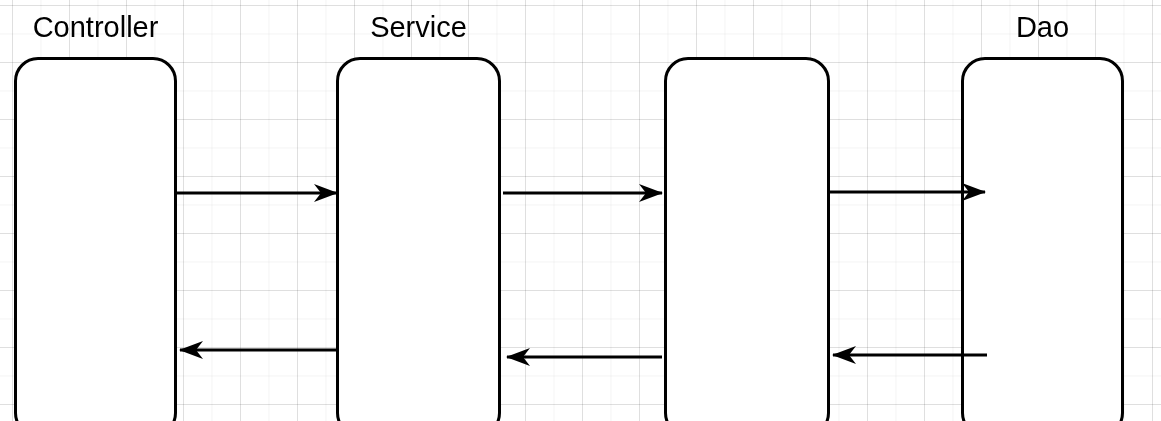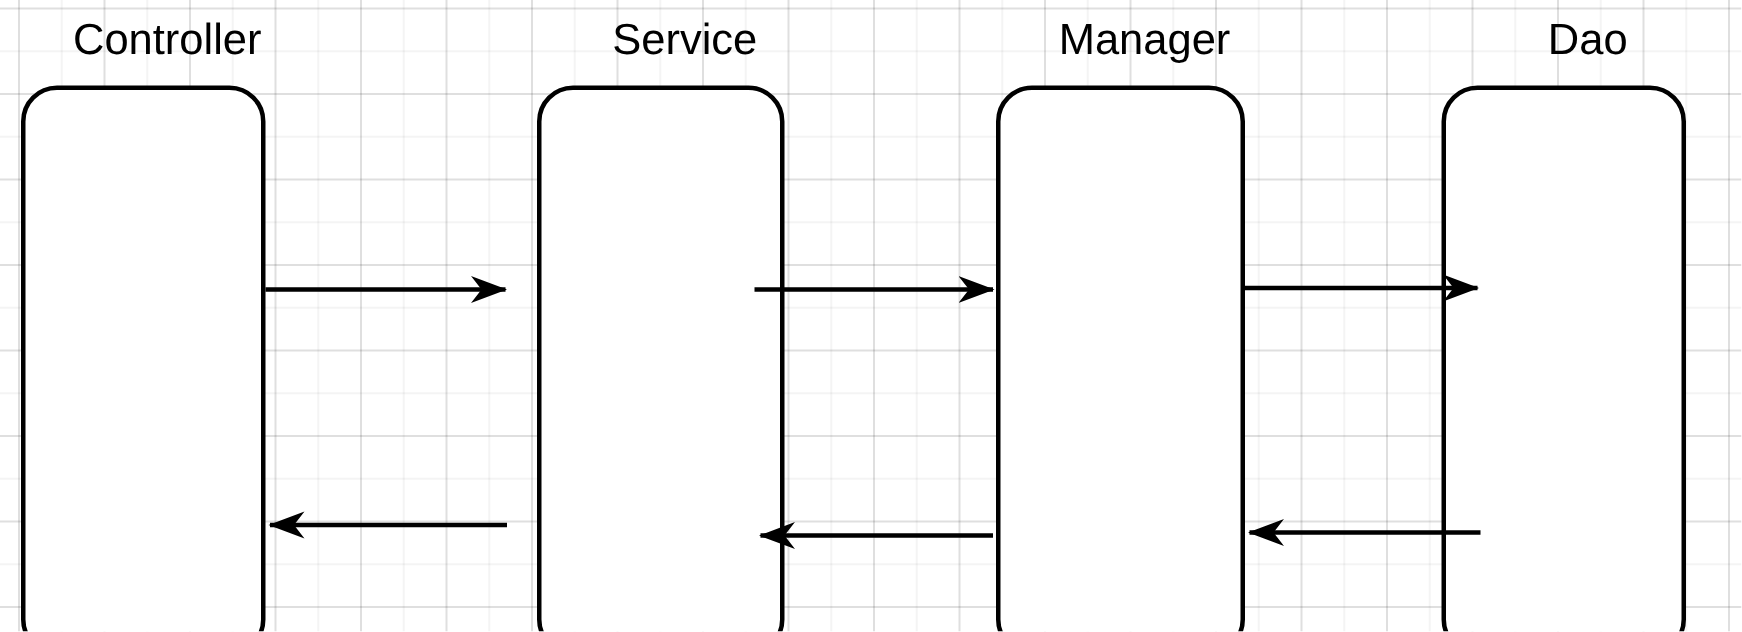--- a/index.html
+++ b/index.html
@@ -28,21 +28,20 @@
   .lane-label {
     position: absolute;
     top: 8px;
     height: 38px;
     line-height: 38px;
     text-align: center;
     font-size: 29px;
     color: #000000;
     letter-spacing: 0px;
     white-space: nowrap;
-    padding-left: 16px;
   }
 
   .lane-box {
     position: absolute;
     top: 57px;
     height: 380px; 
     background: #ffffff;
     border: 3px solid #000000;
     border-radius: 24px;
     box-sizing: border-box;
@@ -51,32 +50,31 @@
   .arrow-layer {
     position: absolute;
     left: 0;
     top: 0;
     width: 1161px;
     height: 421px;
   }
 
   
   .pos-controller { left: 14px;  width: 163px; }
-  .pos-service    { left: 358px; width: 165px; }
+  .pos-service    { left: 336px; width: 165px; }
   .pos-manager    { left: 664px; width: 166px; }
   .pos-dao        { left: 961px; width: 163px; }
 </style>
 </head>
 <body>
 
 <div class="canvas">
 
   <div class="lane-label pos-controller">Controller</div>
   <div class="lane-label pos-service">Service</div>
-  <div class="lane-label pos-manager">Manager</div>
   <div class="lane-label pos-dao">Dao</div>
 
   <div class="lane-box pos-controller"></div>
   <div class="lane-box pos-service"></div>
   <div class="lane-box pos-manager"></div>
   <div class="lane-box pos-dao"></div>
 
   <svg class="arrow-layer" width="1161" height="421" viewBox="0 0 1161 421" xmlns="http://www.w3.org/2000/svg">
     <defs>
       <marker id="arrowhead" markerWidth="26" markerHeight="20" refX="23" refY="9" orient="auto" markerUnits="userSpaceOnUse">

